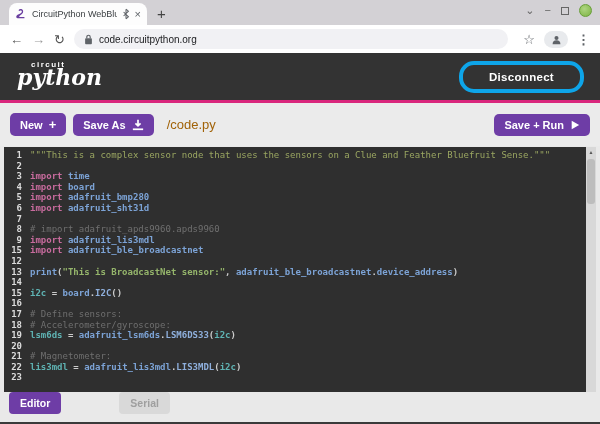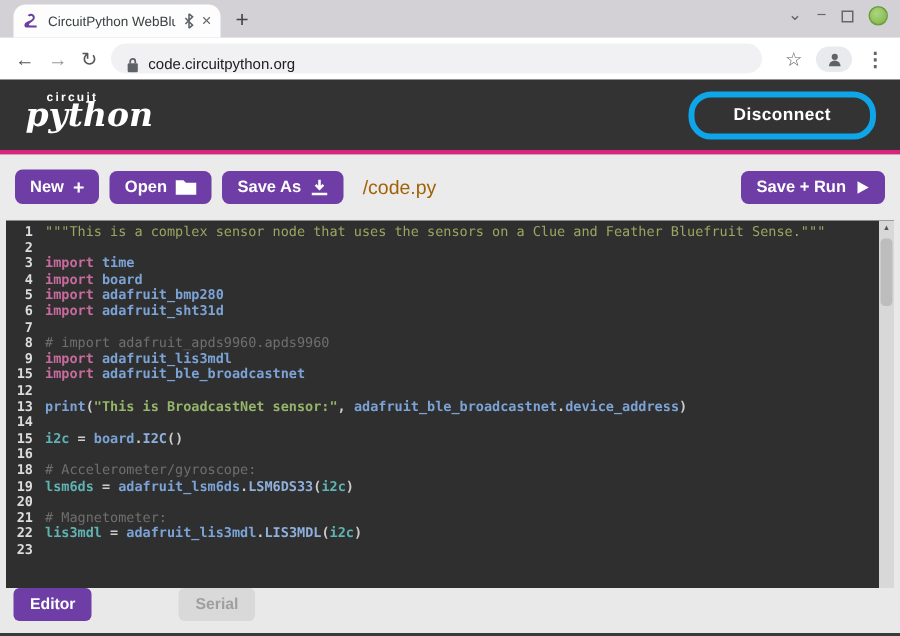--- a/index.html
+++ b/index.html
@@ -12,21 +12,21 @@
   .tab-close { font-size:11px; color:#5f6368; line-height:1; cursor:default; }
   .new-tab { font-size:15px; color:#444; margin-left:10px; margin-bottom:3px; }
   .win-controls { position:absolute; right:8px; top:4px; display:flex; align-items:center; gap:10px; }
   .win-glyph { font-size:11px; color:#666; line-height:1; }
   .win-max { width:8px; height:8px; border:1.5px solid #666; display:inline-block; }
   .win-close { width:13px; height:13px; border-radius:50%; background:radial-gradient(circle at 40% 35%, #aed581, #7cb342); border:1px solid #689f38; }
 
   .addr-row { height:28px; background:#fff; display:flex; align-items:center; padding:0 10px; gap:9px; }
   .nav-glyph { font-size:13px; color:#555; line-height:1; }
   .nav-fwd { color:#9a9a9a; }
-  .omnibox { flex:1; height:20px; background:#f1f1f4; border-radius:10px; display:flex; align-items:flex-end; padding:0 10px; gap:6px; margin-right:6px; }
+  .omnibox { flex:1; height:20px; background:#f1f1f4; border-radius:10px; display:flex; align-items:center; padding:0 10px; gap:6px; margin-right:6px; }
   .omnibox-url { font-size:10px; color:#202124; }
   .chrome-right { display:flex; align-items:center; gap:9px; }
   .star { font-size:13px; color:#5f6368; }
   .profile-chip { width:24px; height:17px; background:#e8eaed; border-radius:9px; display:flex; align-items:center; justify-content:center; }
   .dots { font-size:13px; color:#5f6368; font-weight:bold; }
 
   
   .site-header { height:50px; background:#333333; border-bottom:3px solid #d9267c; display:flex; align-items:center; justify-content:space-between; padding:16px 16px; }
   .logo { position:relative; width:120px; height:40px; color:#fff; }
   .logo-circuit { position:absolute; top:3px; left:15px; font-size:8px; font-weight:bold; letter-spacing:1.5px; }
@@ -127,28 +127,20 @@
   </div>
   <button class="disconnect-btn">Disconnect</button>
 </div>
 
 <div class="toolbar">
   <button class="tb-btn">
     <span>New</span>
     <span class="tb-plus">+</span>
   </button>
   <button class="tb-btn">
-    <span>Open</span>
-    <span>
-      <svg width="14" height="11" viewBox="0 0 16 12">
-          <path d="M0 1 h6 l2 2 h8 v9 H0 z" fill="#fff"></path>
-        </svg>
-    </span>
-  </button>
-  <button class="tb-btn">
     <span>Save As</span>
     <span>
       <svg width="12" height="12" viewBox="0 0 14 14">
           <path d="M7 1 v7 M4 5 l3 3 3 -3" stroke="#fff" stroke-width="2" fill="none"></path>
           <path d="M1 11 h12 v2 H1 z" fill="#fff"></path>
         </svg>
     </span>
   </button>
   <span class="filename">/code.py</span>
   <button class="tb-btn save-run">
@@ -171,20 +163,21 @@
       <div class="code-line"><span class="gutter-num">6</span><span class="code-text"><span class="tk-k">import </span><span class="tk-m">adafruit_sht31d</span></span></div>
       <div class="code-line"><span class="gutter-num">7</span><span class="code-text"></span></div>
       <div class="code-line"><span class="gutter-num">8</span><span class="code-text"><span class="tk-c"># import adafruit_apds9960.apds9960</span></span></div>
       <div class="code-line"><span class="gutter-num">9</span><span class="code-text"><span class="tk-k">import </span><span class="tk-m">adafruit_lis3mdl</span></span></div>
       <div class="code-line"><span class="gutter-num">15</span><span class="code-text"><span class="tk-k">import </span><span class="tk-m">adafruit_ble_broadcastnet</span></span></div>
       <div class="code-line"><span class="gutter-num">12</span><span class="code-text"></span></div>
       <div class="code-line"><span class="gutter-num">13</span><span class="code-text"><span class="tk-b">print</span><span class="tk-p">(</span><span class="tk-s">"This is BroadcastNet sensor:"</span><span class="tk-p">, </span><span class="tk-m">adafruit_ble_broadcastnet</span><span class="tk-p">.</span><span class="tk-m">device_address</span><span class="tk-p">)</span></span></div>
       <div class="code-line"><span class="gutter-num">14</span><span class="code-text"></span></div>
       <div class="code-line"><span class="gutter-num">15</span><span class="code-text"><span class="tk-v">i2c</span><span class="tk-p"> = </span><span class="tk-m">board</span><span class="tk-p">.</span><span class="tk-cl">I2C</span><span class="tk-p">()</span></span></div>
       <div class="code-line"><span class="gutter-num">16</span><span class="code-text"></span></div>
+      <div class="code-line"><span class="gutter-num">17</span><span class="code-text"><span class="tk-c"># Define sensors:</span></span></div>
       <div class="code-line"><span class="gutter-num">18</span><span class="code-text"><span class="tk-c"># Accelerometer/gyroscope:</span></span></div>
       <div class="code-line"><span class="gutter-num">19</span><span class="code-text"><span class="tk-v">lsm6ds</span><span class="tk-p"> = </span><span class="tk-m">adafruit_lsm6ds</span><span class="tk-p">.</span><span class="tk-cl">LSM6DS33</span><span class="tk-p">(</span><span class="tk-v">i2c</span><span class="tk-p">)</span></span></div>
       <div class="code-line"><span class="gutter-num">20</span><span class="code-text"></span></div>
       <div class="code-line"><span class="gutter-num">21</span><span class="code-text"><span class="tk-c"># Magnetometer:</span></span></div>
       <div class="code-line"><span class="gutter-num">22</span><span class="code-text"><span class="tk-v">lis3mdl</span><span class="tk-p"> = </span><span class="tk-m">adafruit_lis3mdl</span><span class="tk-p">.</span><span class="tk-cl">LIS3MDL</span><span class="tk-p">(</span><span class="tk-v">i2c</span><span class="tk-p">)</span></span></div>
       <div class="code-line"><span class="gutter-num">23</span><span class="code-text"></span></div>
     </div>
   <div class="scrollbar">
     <div class="scroll-up">▲</div>
     <div class="scroll-thumb"></div>

